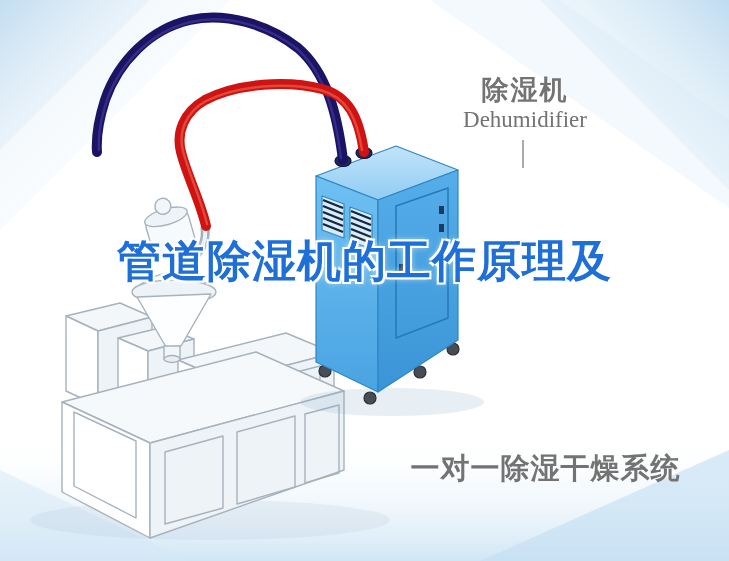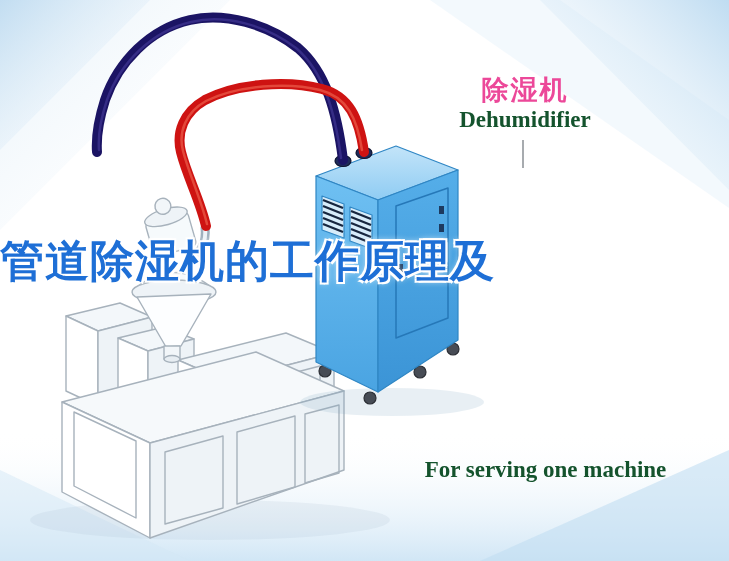--- a/index.html
+++ b/index.html
@@ -2,30 +2,30 @@
 <html><head>
 <meta charset="utf-8">
 <style>
   html,body{margin:0;padding:0;background:#fff;}
   #stage{
     position:relative;width:729px;height:561px;overflow:hidden;
     background:#ffffff;font-family:"Liberation Sans",sans-serif;
   }
   #scene-svg{position:absolute;left:0;top:0;width:729px;height:561px;}
   .abs{position:absolute;}
-  .cn-label{font-weight:bold;color:#ec4899;line-height:1.05;}
-  .en-label{font-family:"Liberation Serif",serif;color:#14532d;line-height:1.05;font-weight:bold;}
+  .cn-label{font-weight:bold;color:#737373;line-height:1.05;}
+  .en-label{font-family:"Liberation Serif",serif;color:#737373;line-height:1.05;}
   #hopper-label-block{left:53px;top:166px;width:110px;text-align:left;}
   #hopper-label-block .cn-label{font-size:25px;letter-spacing:1px;}
   #hopper-label-block .en-label{font-size:22px;margin-top:3px;}
   #dehumidifier-label-block{left:450px;top:76px;width:150px;text-align:center;}
   #dehumidifier-label-block .cn-label{font-size:27px;letter-spacing:2px;}
   #dehumidifier-label-block .en-label{font-size:23px;margin-top:4px;}
   #main-title{
-    left:0;top:238px;width:729px;text-align:left;
+    left:0;top:238px;width:729px;text-align:center;
     color:#1E6FD6;font-weight:bold;font-size:44px;line-height:46px;letter-spacing:1px;
     text-shadow:-2px -2px 0 #fff,2px -2px 0 #fff,-2px 2px 0 #fff,2px 2px 0 #fff,0 0 7px #fff;
   }
   #caption-block{left:378px;top:453px;width:335px;text-align:center;}
   #caption-block .cn-label{font-size:29px;letter-spacing:1px;}
   #caption-block .en-label{font-size:23px;margin-top:5px;}
 </style>
 </head>
 <body>
 
@@ -177,16 +177,16 @@
   <div id="dehumidifier-label-block" class="abs">
     <div class="cn-label">除湿机</div>
     <div class="en-label">Dehumidifier</div>
   </div>
 
   <div id="main-title" class="abs">
     <div>管道除湿机的工作原理及</div>
   </div>
 
   <div id="caption-block" class="abs">
-    <div class="en-label">For serving one machine</div>
+    <div class="cn-label">一对一除湿干燥系统</div>
   </div>
 
 </div>
 
 </body></html>

